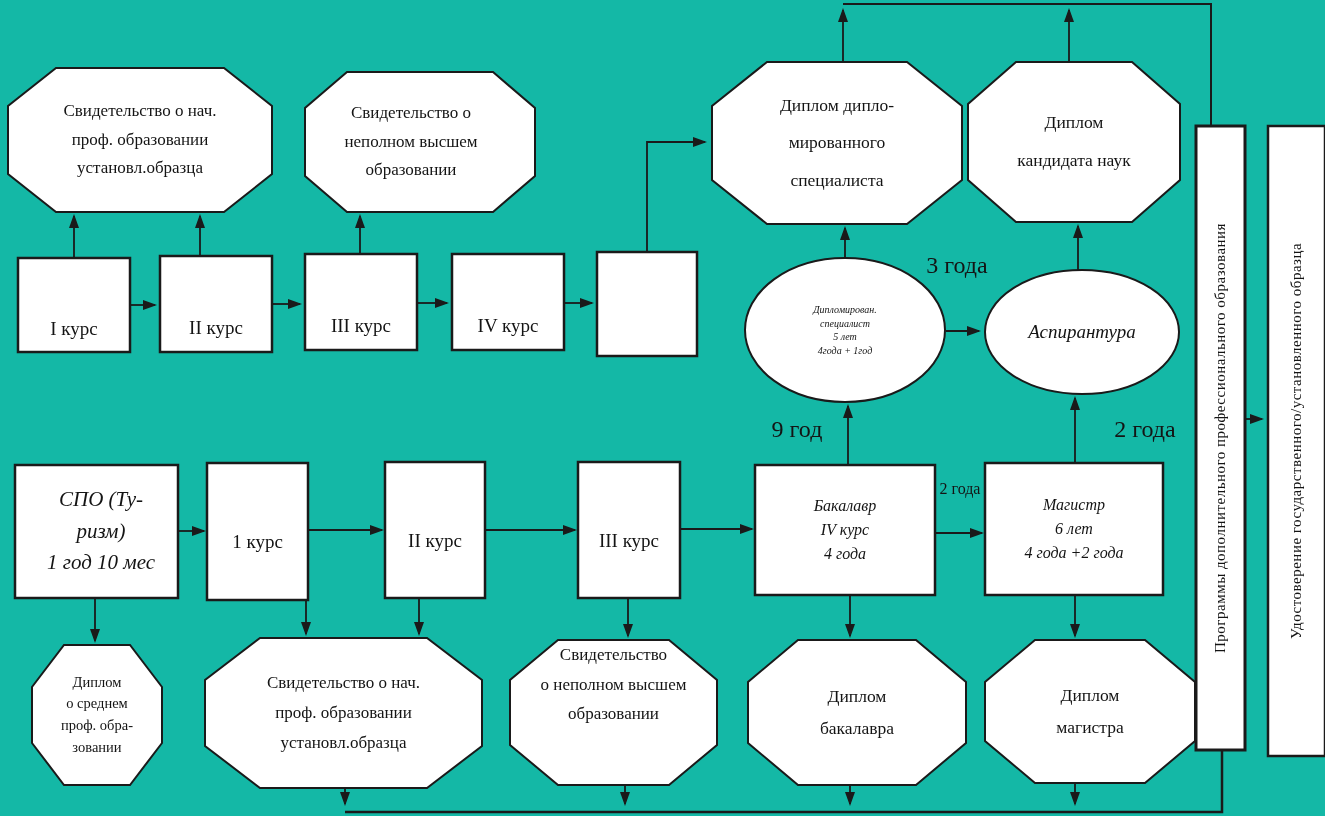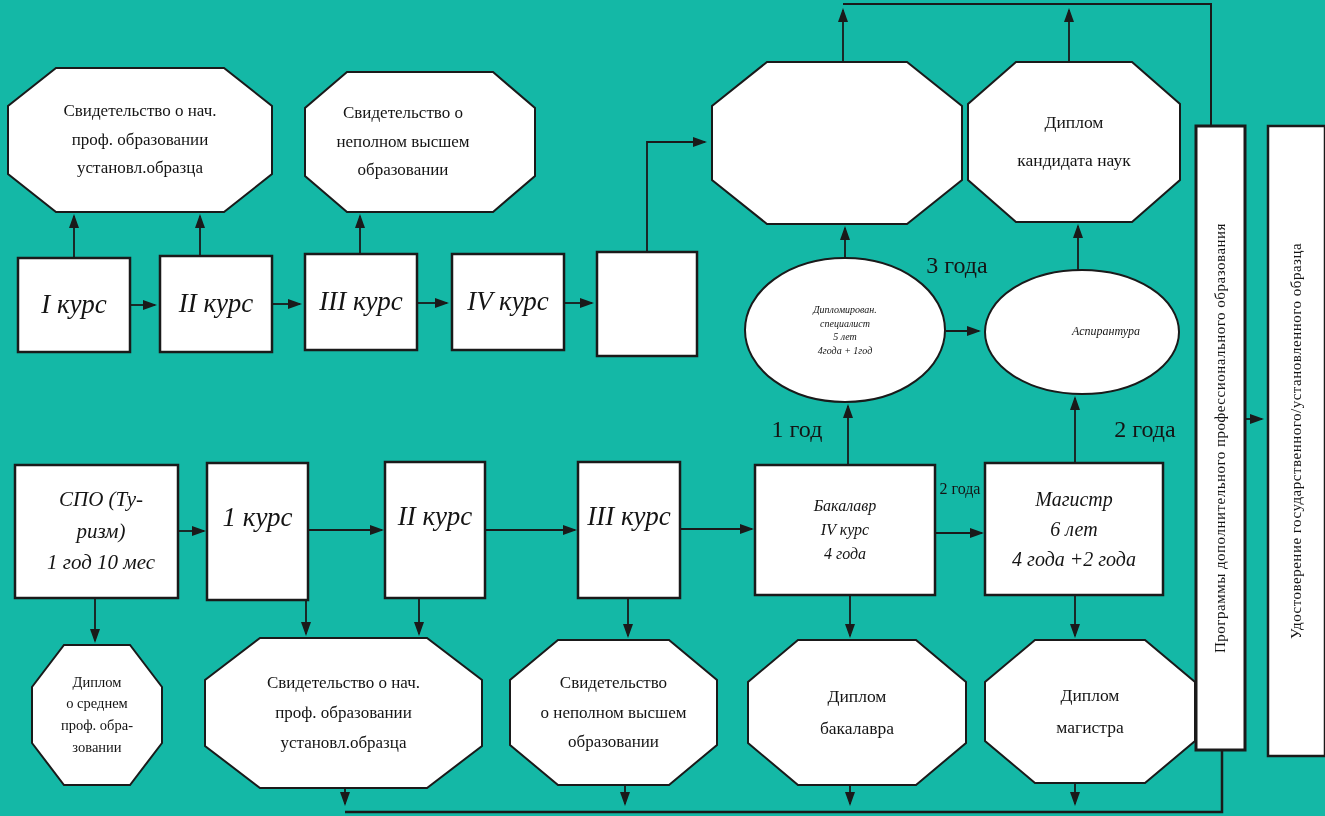--- a/index.html
+++ b/index.html
@@ -6,21 +6,21 @@
   #canvas{
     position:relative;width:1325px;height:816px;background:#14b8a6;overflow:hidden;
     font-family:"Liberation Serif","DejaVu Serif",serif;color:#111;
   }
   #shapes{position:absolute;left:0;top:0;}
   .txt{
     position:absolute;display:flex;align-items:center;justify-content:center;
     text-align:center;white-space:pre-line;line-height:1.45;color:#141414;
   }
   .it{font-style:italic;}
-  .course{font-size:27px;font-style:italic;}
+  .course{font-size:19px;margin-top:24px;}
   .octtxt{font-size:17px;line-height:1.7;}
   .bigoct{font-size:17.5px;line-height:2.15;}
   .lbl{font-size:24px;}
   .vbar{
     writing-mode:vertical-rl;transform:rotate(180deg);
     font-size:15px;letter-spacing:.5px;
   }
 </style>
 </head>
 <body>
@@ -109,63 +109,66 @@
     <polygon points="798,640 916,640 966,682 966,743 916,785 798,785 748,743 748,682" fill="#fff" stroke="#1a1a1a" stroke-width="2"></polygon>
     <polygon points="1035,640 1145,640 1195,682 1195,741 1145,783 1035,783 985,741 985,682" fill="#fff" stroke="#1a1a1a" stroke-width="2"></polygon>
 
     <rect x="1196" y="126" width="49" height="624" fill="#fff" stroke="#1a1a1a" stroke-width="3"></rect>
     <rect x="1268" y="126" width="57" height="630" fill="#fff" stroke="#1a1a1a" stroke-width="2.5"></rect>
   </svg>
 
   <div class="txt octtxt" style="left:8px;top:68px;width:264px;height:144px;">Свидетельство о нач.
 проф. образовании
 установл.образца</div>
-  <div class="txt octtxt" style="left:288px;top:72px;width:230px;height:140px;">Свидетельство о
+  <div class="txt octtxt" style="left:296px;top:72px;width:230px;height:140px;">Свидетельство о
 неполном высшем
 образовании</div>
+  <div class="txt bigoct" style="left:712px;top:62px;width:250px;height:162px;">Диплом дипло-
+мированного
+специалиста</div>
   <div class="txt bigoct" style="left:968px;top:62px;width:212px;height:160px;">Диплом
 кандидата наук</div>
 
   <div class="txt course" style="left:18px;top:258px;width:112px;height:94px;">I курс</div>
   <div class="txt course" style="left:160px;top:256px;width:112px;height:96px;">II курс</div>
   <div class="txt course" style="left:305px;top:254px;width:112px;height:96px;">III курс</div>
   <div class="txt course" style="left:452px;top:254px;width:112px;height:96px;">IV курс</div>
 
   <div class="txt it" style="left:745px;top:258px;width:200px;height:144px;font-size:10px;line-height:1.35;">Дипломирован.
 специалист
 5 лет
 4года + 1год</div>
-  <div class="txt it" style="left:1009px;top:270px;width:194px;height:124px;font-size:12px;">Аспирантура</div>
+  <div class="txt it" style="left:985px;top:270px;width:194px;height:124px;font-size:19px;">Аспирантура</div>
 
   <div class="txt lbl" style="left:918px;top:250px;width:78px;height:30px;">3 года</div>
-  <div class="txt lbl" style="left:766px;top:415px;width:62px;height:28px;">1 год</div>
+  <div class="txt lbl" style="left:766px;top:415px;width:62px;height:28px;">9 год</div>
   <div class="txt lbl" style="left:1110px;top:415px;width:70px;height:28px;">2 года</div>
   <div class="txt" style="left:931px;top:476px;width:58px;height:26px;font-size:16px;">2 года</div>
 
   <div class="txt it" style="left:15px;top:465px;width:172px;height:133px;font-size:21px;line-height:1.5;">СПО (Ту-
 ризм)
 1 год 10 мес</div>
   <div class="txt course" style="left:207px;top:463px;width:101px;height:110px;">1 курс</div>
   <div class="txt course" style="left:385px;top:462px;width:100px;height:110px;">II курс</div>
   <div class="txt course" style="left:578px;top:462px;width:102px;height:110px;">III курс</div>
   <div class="txt it" style="left:755px;top:465px;width:180px;height:130px;font-size:16px;line-height:1.5;">Бакалавр
 IV курс
 4 года</div>
-  <div class="txt it" style="left:985px;top:463px;width:178px;height:132px;font-size:20px;line-height:1.5;">Магистр
+  <div class="txt it" style="left:985px;top:463px;width:178px;height:132px;font-size:16px;line-height:1.5;">Магистр
 6 лет
 4 года +2 года</div>
 
   <div class="txt" style="left:32px;top:645px;width:130px;height:140px;font-size:14.5px;line-height:1.5;">Диплом
 о среднем
 проф. обра-
 зовании</div>
   <div class="txt" style="left:205px;top:638px;width:277px;height:150px;font-size:17px;line-height:1.75;">Свидетельство о нач.
 проф. образовании
 установл.образца</div>
-  <div class="txt" style="left:510px;top:640px;width:207px;height:145px;font-size:17px;line-height:1.75;">Свидетельство
+  <div class="txt" style="left:510px;top:612px;width:207px;height:145px;font-size:17px;line-height:1.75;">Свидетельство
 о неполном высшем
 образовании</div>
   <div class="txt" style="left:748px;top:640px;width:218px;height:145px;font-size:17.5px;line-height:1.8;">Диплом
 бакалавра</div>
   <div class="txt" style="left:985px;top:640px;width:210px;height:143px;font-size:17.5px;line-height:1.8;">Диплом
 магистра</div>
 
   <div class="txt vbar" style="left:1196px;top:126px;width:49px;height:624px;">Программы дополнительного профессионального образования</div>
   <div class="txt vbar" style="left:1268px;top:126px;width:57px;height:630px;">Удостоверение государственного/установленного образца</div>
 

